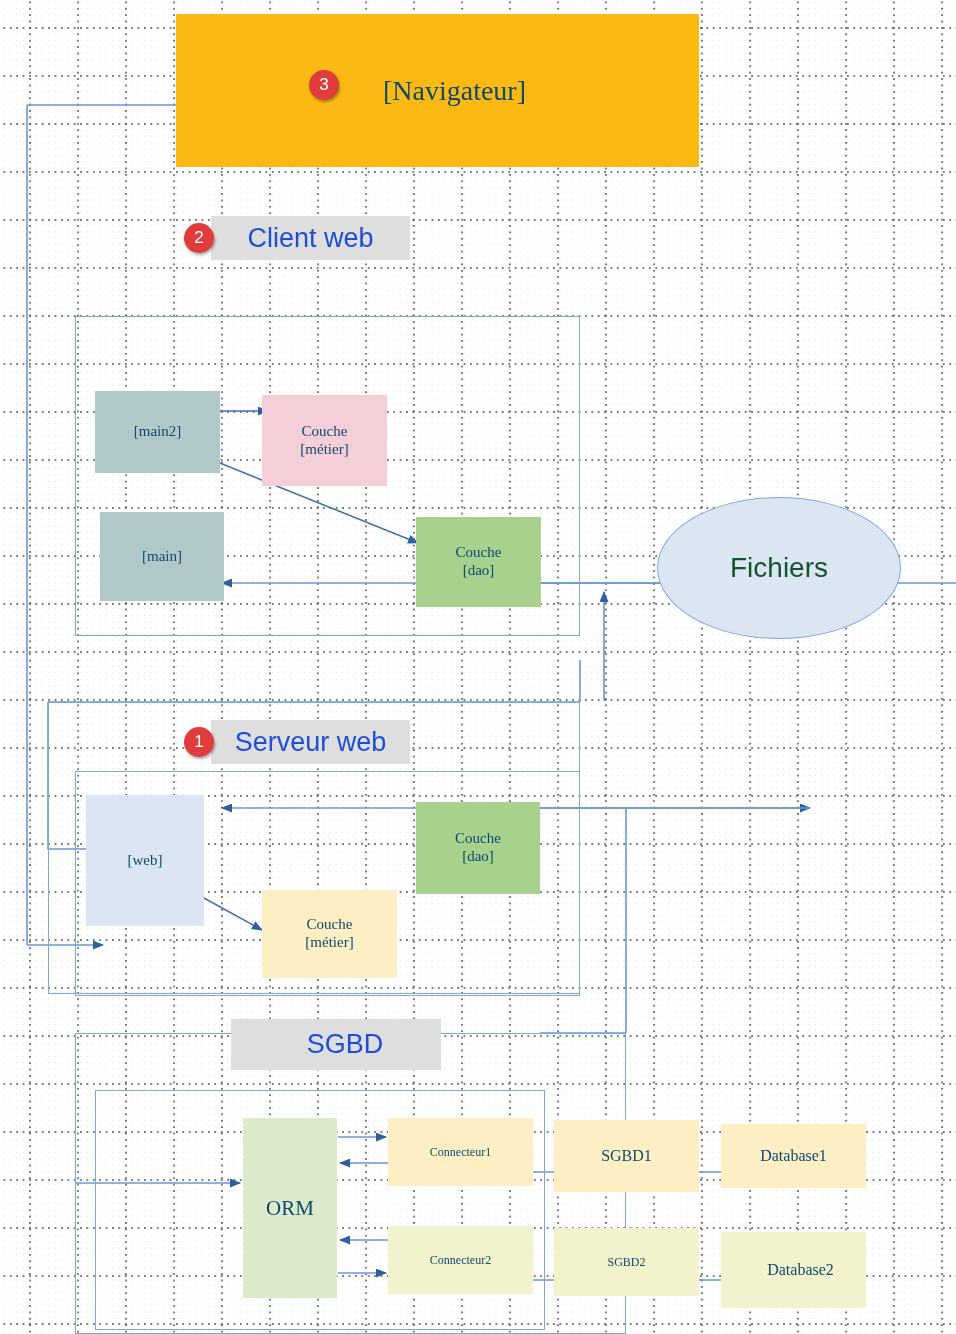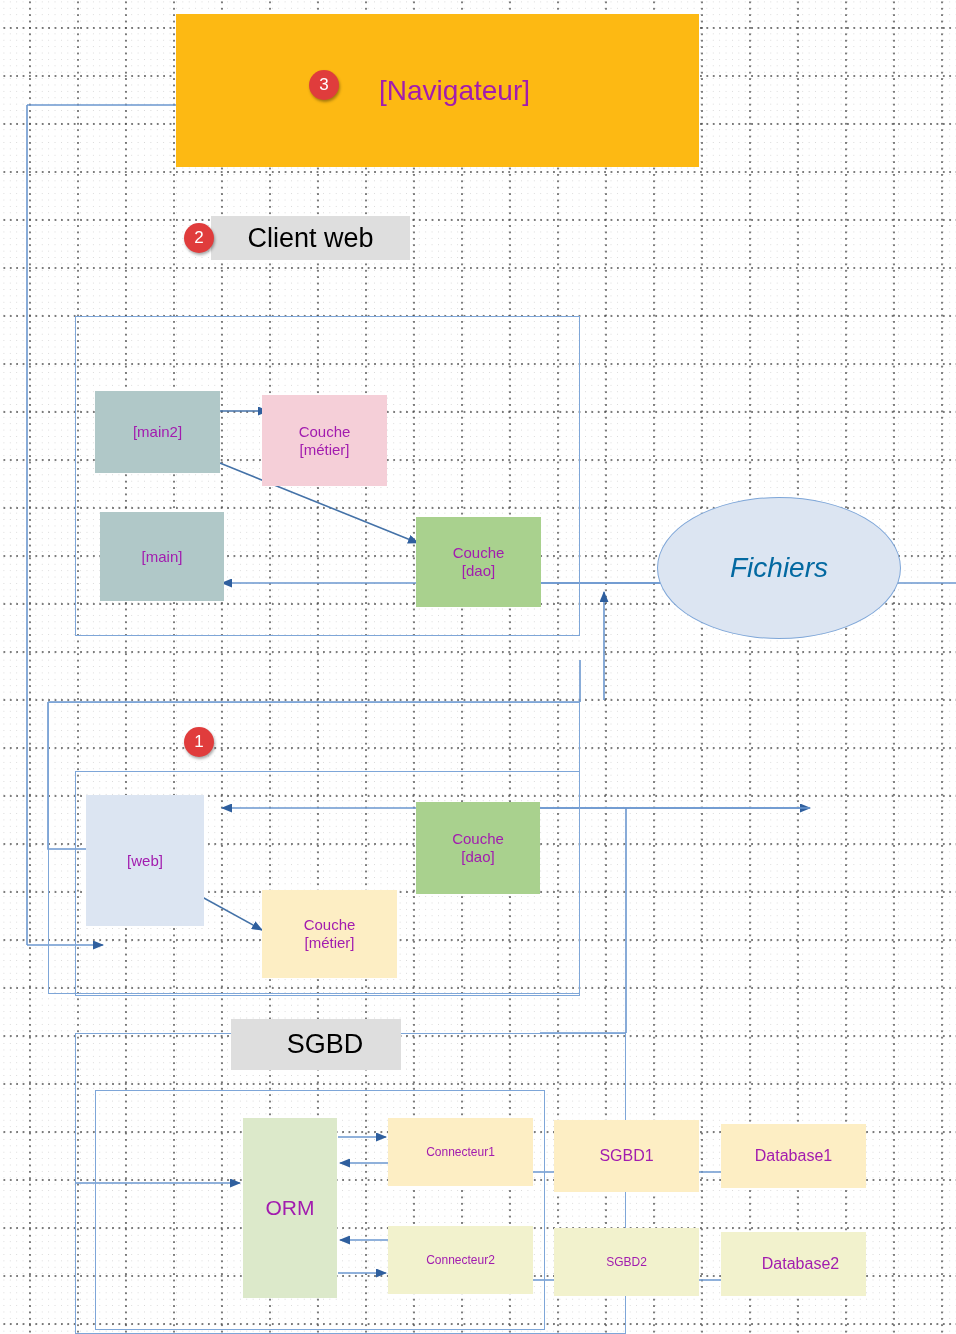--- a/index.html
+++ b/index.html
@@ -41,38 +41,39 @@
   }
 
   
   .box {
     position: absolute;
     box-sizing: border-box;
     display: flex;
     align-items: center;
     justify-content: center;
     text-align: center;
-    color: #a21caf;
+    color: #0c4a6e;
     line-height: 1.18;
     white-space: pre-line;
+    font-family: Liberation Serif, serif;
   }
   .container-box {
     position: absolute;
     box-sizing: border-box;
     border: 1px solid #7ea6d8;
     background: transparent;
   }
   .section-label {
     position: absolute;
     box-sizing: border-box;
     display: flex;
     align-items: center;
     justify-content: center;
     background: #dedede;
-    color: #000000;
+    color: #1d4ed8;
     font-size: 27px;
   }
   .badge {
     position: absolute;
     width: 30px;
     height: 30px;
     border-radius: 50%;
     background: #e03c3c;
     color: #ffffff;
     display: flex;
@@ -85,22 +86,21 @@
   .ellipse {
     position: absolute;
     box-sizing: border-box;
     border-radius: 50%;
     border: 1px solid #7ea6d8;
     background: #dce5f2;
     display: flex;
     align-items: center;
     justify-content: center;
     font-size: 28px;
-    color: #0369a1;
-    font-style: italic;
+    color: #14532d;
   }
   svg.edges {
     position: absolute;
     left: 0; top: 0;
     width: 956px;
     height: 1334px;
     pointer-events: none;
     overflow: visible;
   }
   .edge { fill: none; stroke: #6b97cf; stroke-width: 1.6px; }
@@ -202,39 +202,42 @@
 
   <div class="box" style="left:416px; top:517px; width:125px; height:90px; background:#a9d18e; font-size:15px;">
     <span>Couche
 [dao]</span>
   </div>
 
   <div class="ellipse" style="left:657px; top:497px; width:244px; height:142px;">
     <span>Fichiers</span>
   </div>
 
+  <div class="section-label" style="left:211px; top:720px; width:199px; height:44px;">
+    <span>Serveur web</span>
+  </div>
   <div class="badge" style="left:184px; top:727px;">
     <span>1</span>
   </div>
 
   <div class="box" style="left:86px; top:795px; width:118px; height:131px; background:#dce5f2; font-size:15px;">
     <span>[web]</span>
   </div>
 
   <div class="box" style="left:262px; top:890px; width:135px; height:88px; background:#fdeec4; font-size:15px;">
     <span>Couche
 [métier]</span>
   </div>
 
   <div class="box" style="left:416px; top:802px; width:124px; height:92px; background:#a9d18e; font-size:15px;">
     <span>Couche
 [dao]</span>
   </div>
 
-  <div class="section-label" style="left:231px; top:1019px; width:170px; height:51px;padding-left:18px;">
+  <div class="section-label" style="left:231px; top:1019px; width:210px; height:51px;padding-left:18px;">
     <span>SGBD</span>
   </div>
 
   <div class="box" style="left:243px; top:1118px; width:94px; height:180px; background:#dce9ca; font-size:21px;">
     <span>ORM</span>
   </div>
 
   <div class="box" style="left:388px; top:1118px; width:145px; height:68px; background:#fdeec4; font-size:12px;">
     <span>Connecteur1</span>
   </div>
@@ -248,17 +251,17 @@
   </div>
 
   <div class="box" style="left:554px; top:1228px; width:145px; height:68px; background:#f2f2cd; font-size:12px;">
     <span>SGBD2</span>
   </div>
 
   <div class="box" style="left:721px; top:1124px; width:145px; height:64px; background:#fdeec4; font-size:16px;">
     <span>Database1</span>
   </div>
 
-  <div class="box" style="left:721px; top:1232px; width:145px; height:64px; background:#f2f2cd; font-size:16px;padding-left:14px;">
+  <div class="box" style="left:721px; top:1232px; width:145px; height:76px; background:#f2f2cd; font-size:16px;padding-left:14px;">
     <span>Database2</span>
   </div>
 
 </div>
 
 </body></html>

